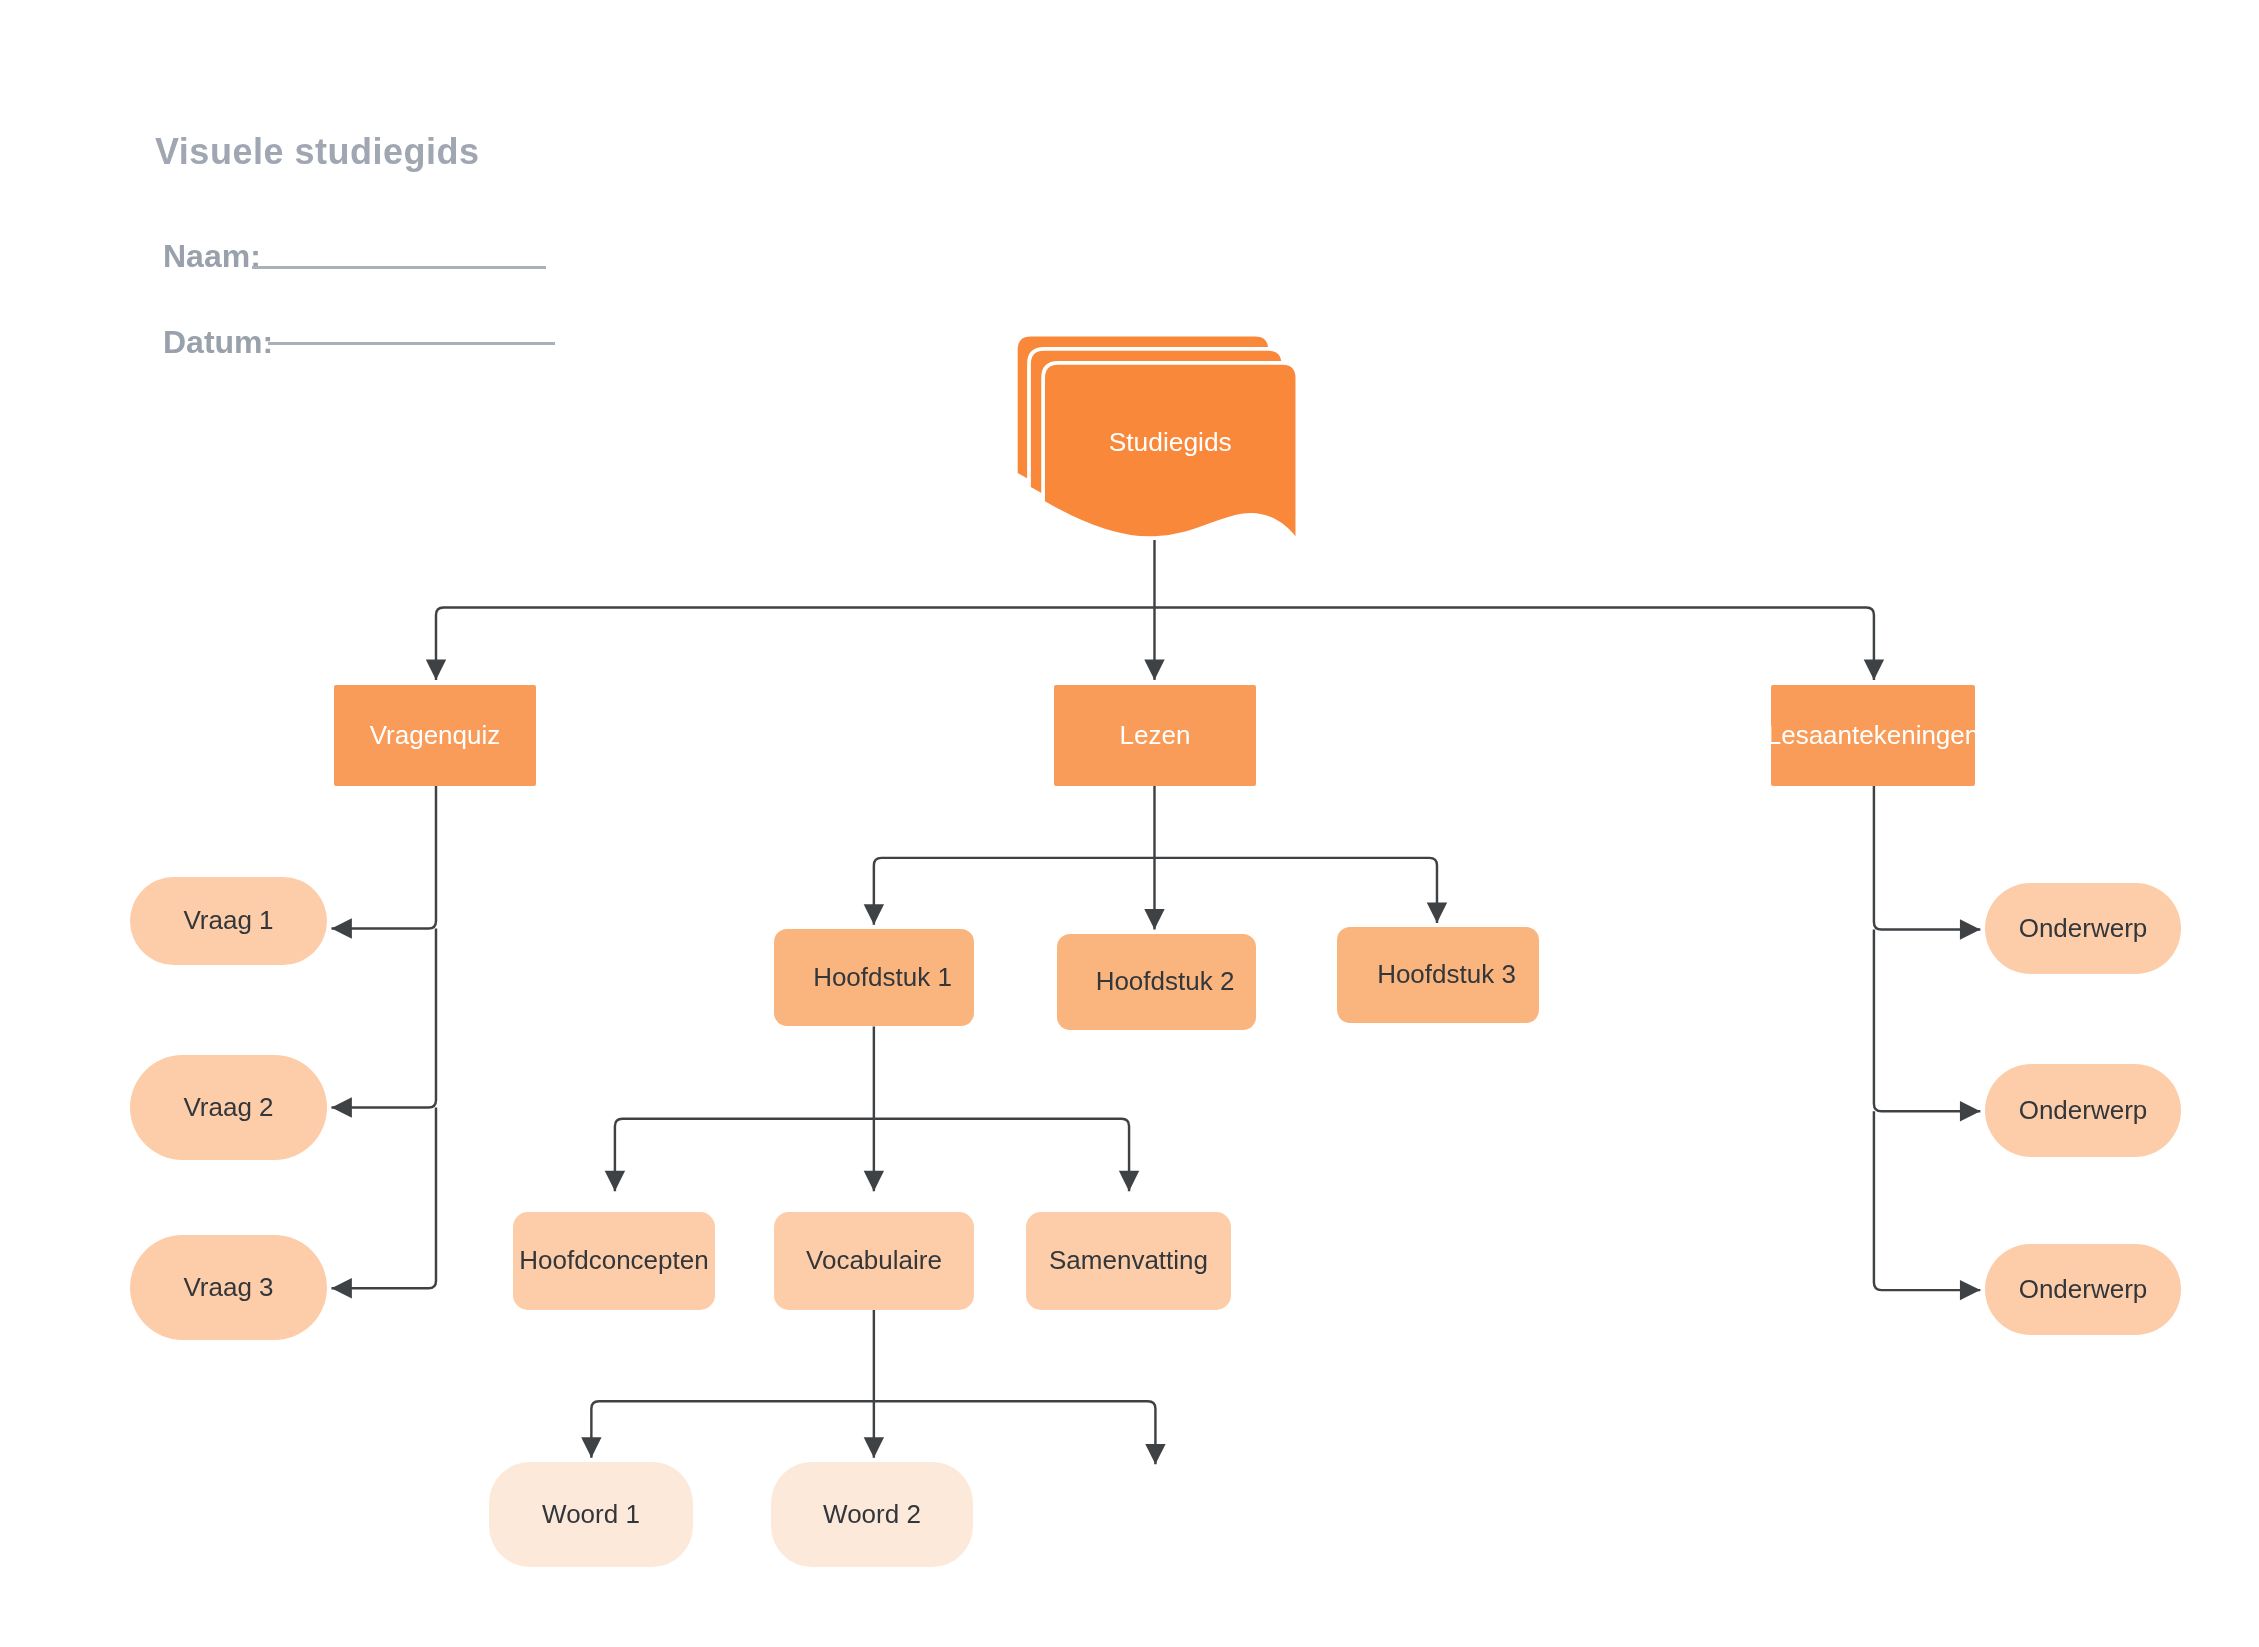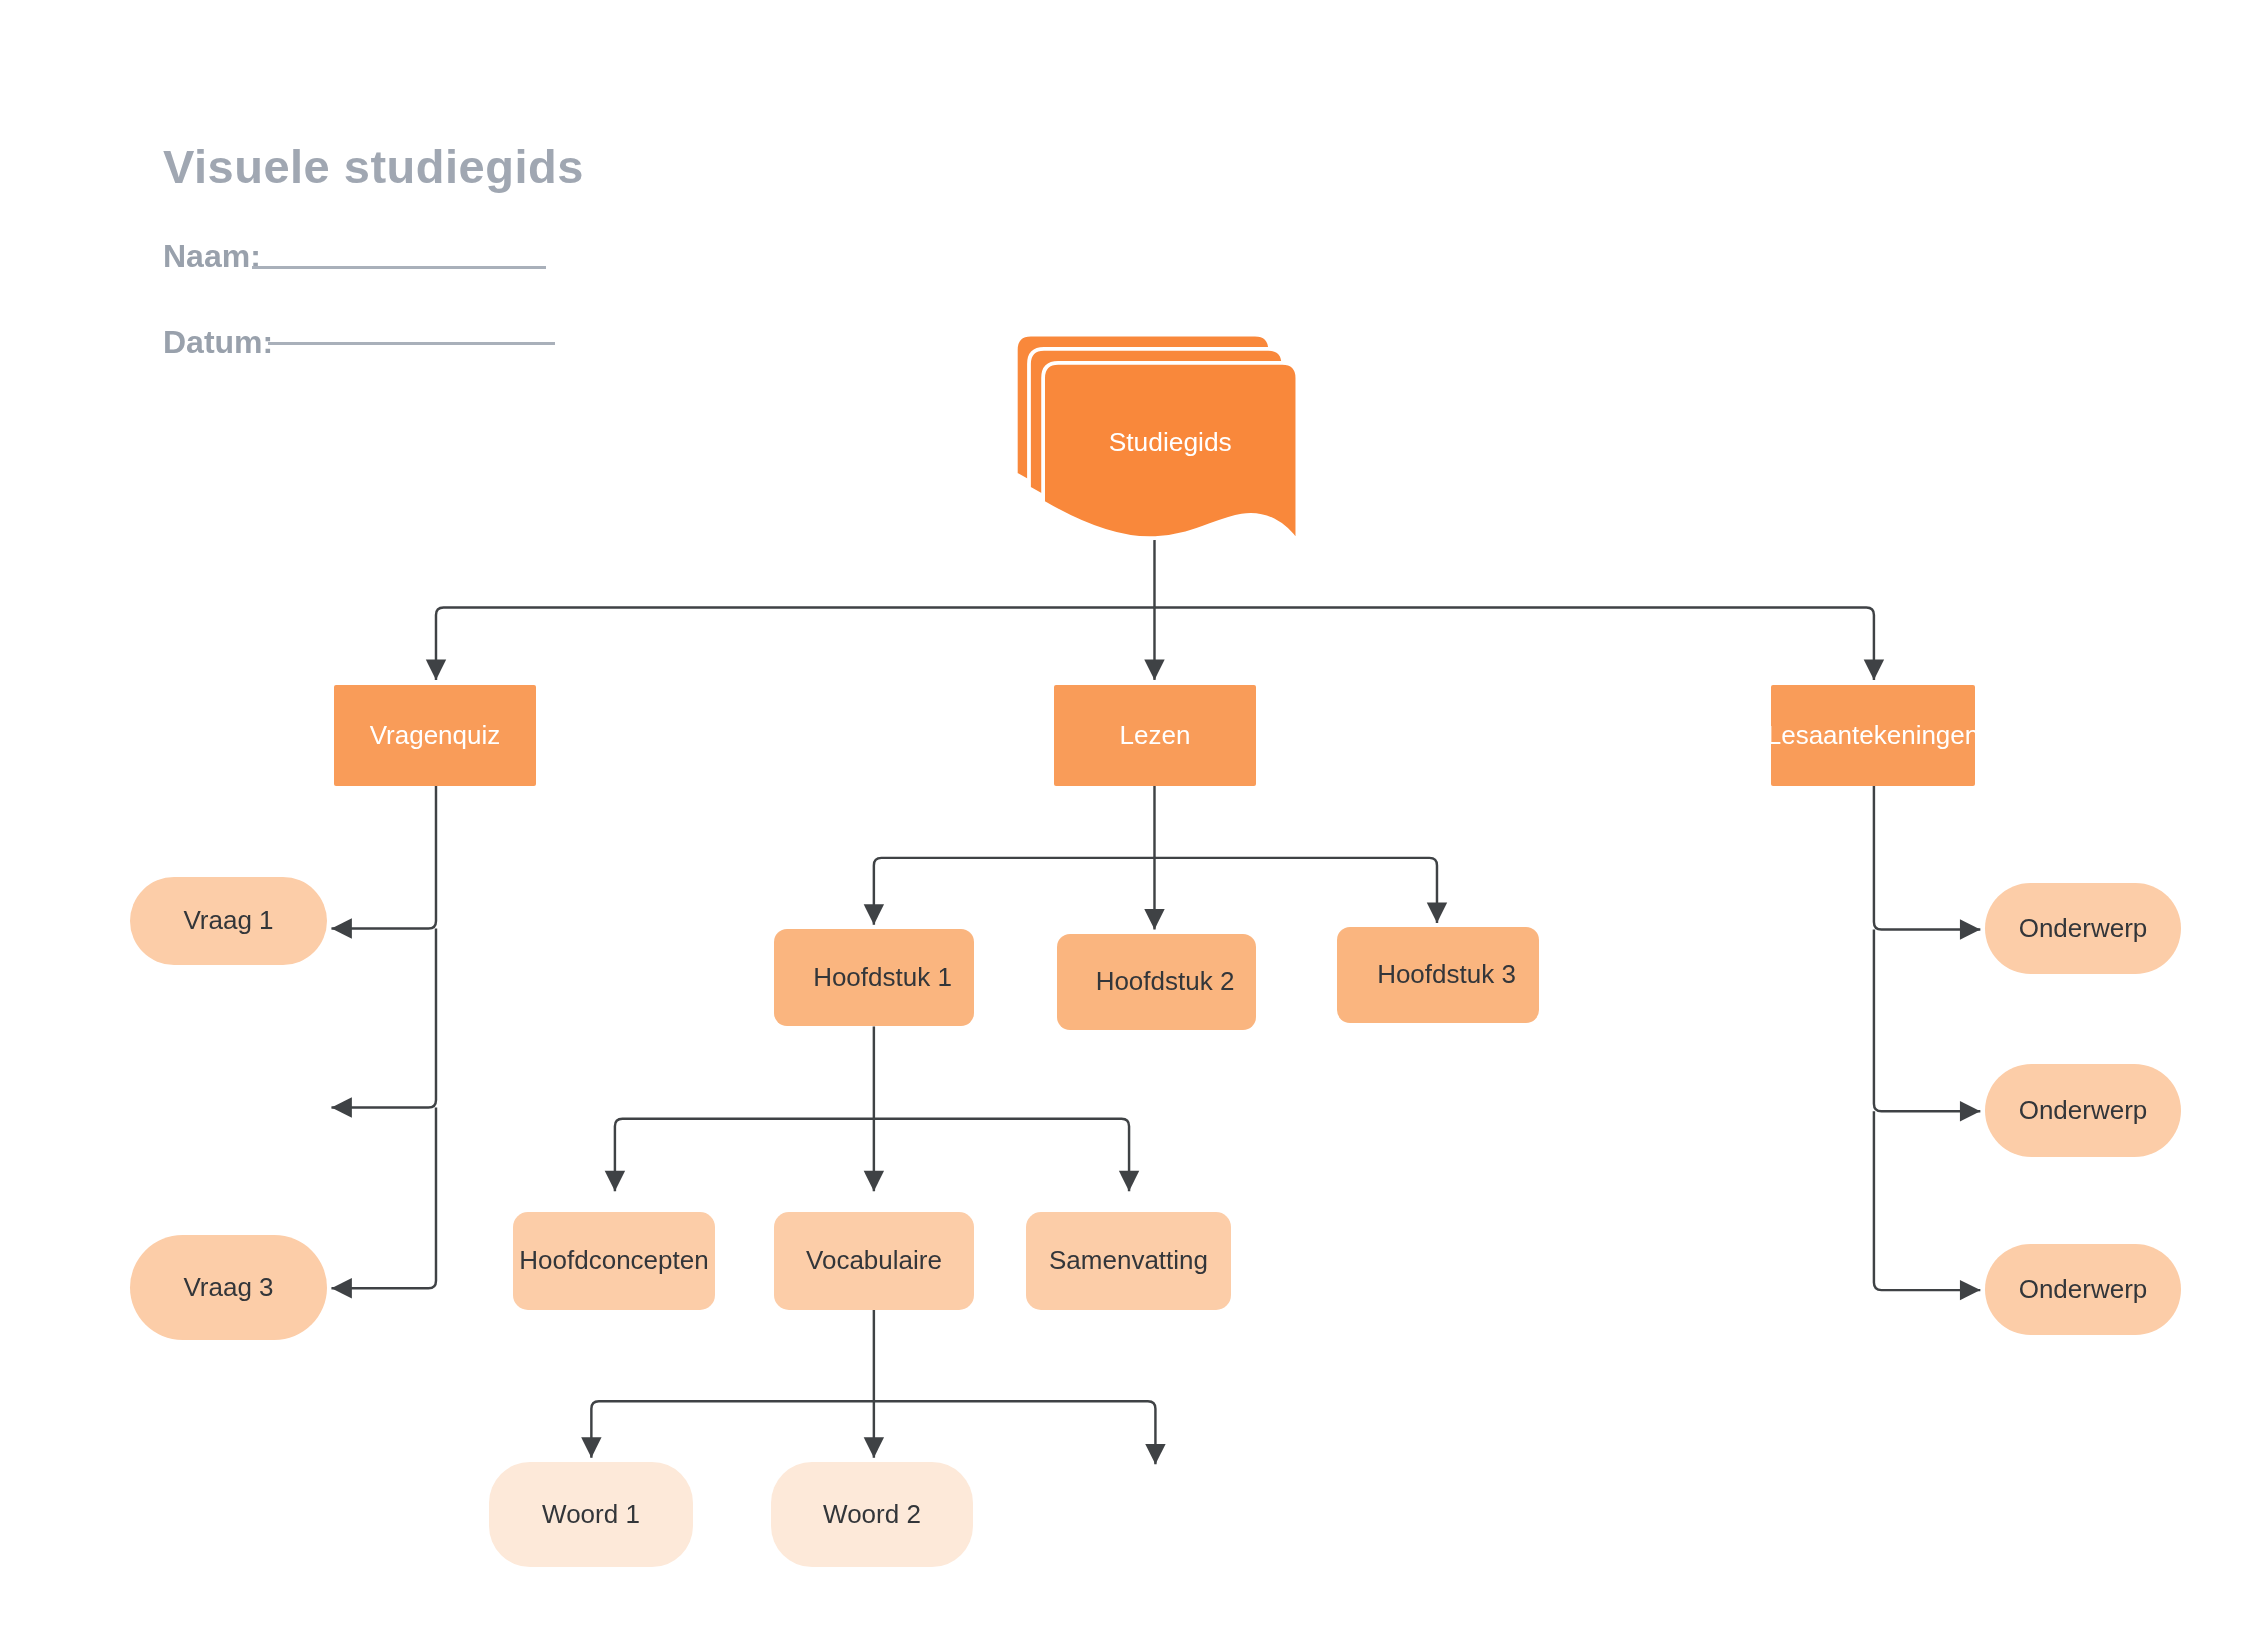--- a/index.html
+++ b/index.html
@@ -21,22 +21,22 @@
     width:2260px;
     height:1648px;
     background:#ffffff;
     font-family:"Liberation Sans","DejaVu Sans",sans-serif;
     overflow:hidden;
   }
   .page-title{
     position:absolute;
     left:154px;
     top:130px;
-    margin:9px;
-    font-size:47px;
+    margin:1px;
+    font-size:36px;
     font-weight:700;
     letter-spacing:0.5px;
     color:var(--heading-text);
   }
   .field-label{
     position:absolute;
     font-size:32px;
     font-weight:700;
     color:var(--field-text);
   }
@@ -132,20 +132,21 @@
       <path class="flag-card" transform="translate(33,35)" stroke="none" d="M 0 16 Q 0 0 16 0 L 254 0 Q 270 0 270 16 L 270 190 C 256 170 236 158 211 162 C 181 167 161 184 119 186 C 81 188 41 172 0 148 Z"></path>
       <text class="flag-label" x="168" y="128" text-anchor="middle">Studiegids</text>
     </svg>
   </div>
 
   <div class="node branch" style="left:334px;top:685px;width:202px;height:101px;">Vragenquiz</div>
   <div class="node branch" style="left:1054px;top:685px;width:202px;height:101px;">Lezen</div>
   <div class="node branch" style="left:1771px;top:685px;width:204px;height:101px;">Lesaantekeningen</div>
 
   <div class="node pill" style="left:130px;top:877px;width:197px;height:88px;">Vraag 1</div>
+  <div class="node pill" style="left:130px;top:1055px;width:197px;height:105px;">Vraag 2</div>
   <div class="node pill" style="left:130px;top:1235px;width:197px;height:105px;">Vraag 3</div>
 
   <div class="node chapter" style="left:774px;top:929px;width:200px;height:97px;">Hoofdstuk 1</div>
   <div class="node chapter" style="left:1057px;top:934px;width:199px;height:96px;">Hoofdstuk 2</div>
   <div class="node chapter" style="left:1337px;top:927px;width:202px;height:96px;">Hoofdstuk 3</div>
 
   <div class="node section" style="left:513px;top:1196px;width:202px;height:98px;">Hoofdconcepten</div>
   <div class="node section" style="left:774px;top:1196px;width:200px;height:98px;">Vocabulaire</div>
   <div class="node section" style="left:1026px;top:1196px;width:205px;height:98px;">Samenvatting</div>
 

